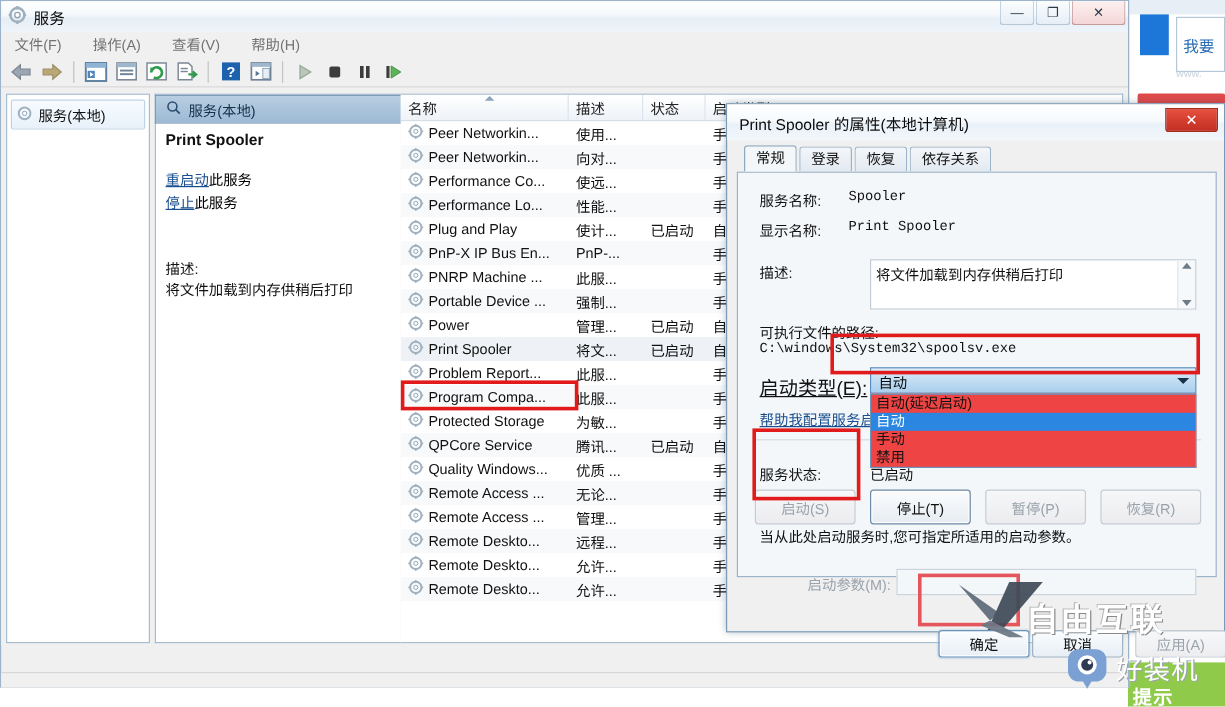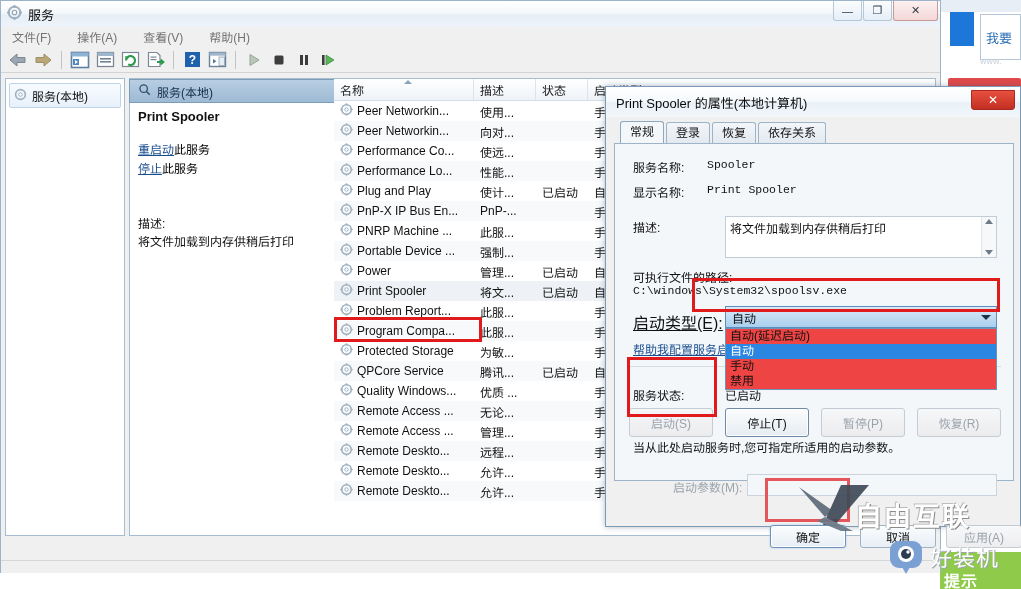--- a/index.html
+++ b/index.html
@@ -295,21 +295,21 @@
   }
 
   .dlg-footer { position: absolute; left: 0; top: 398px; width: 414px; height: 42px; }
   .fbtn {
     position: absolute; height: 23px; width: 76px;
     background: linear-gradient(to bottom,#fbfdfe,#e7eef5);
     border: 1px solid #9fb3c5; border-radius: 3px;
     font-size: 12px; color: #111;
     display: flex; align-items: center; justify-content: center;
   }
-  .fbtn.ok { left: 156px; top: 6px; border-color:#6e94bb; box-shadow: inset 0 0 0 1px #ffffff, 0 0 2px #9dc2e6; }
+  .fbtn.ok { left: 168px; top: 6px; border-color:#6e94bb; box-shadow: inset 0 0 0 1px #ffffff, 0 0 2px #9dc2e6; }
   .fbtn.cancel { left: 246px; top: 6px; }
   .fbtn.apply { left: 332px; top: 6px; color: #9aa3ac; background: linear-gradient(to bottom,#f7f8fa,#ededef); border-color:#c5ccd3; }
 
   
   .redbox {
     position: absolute; border: 3px solid #e11b1b; z-index: 40;
     pointer-events: none; background: transparent;
   }
   .redbox.soft { border-color: #e5565c; }
 

